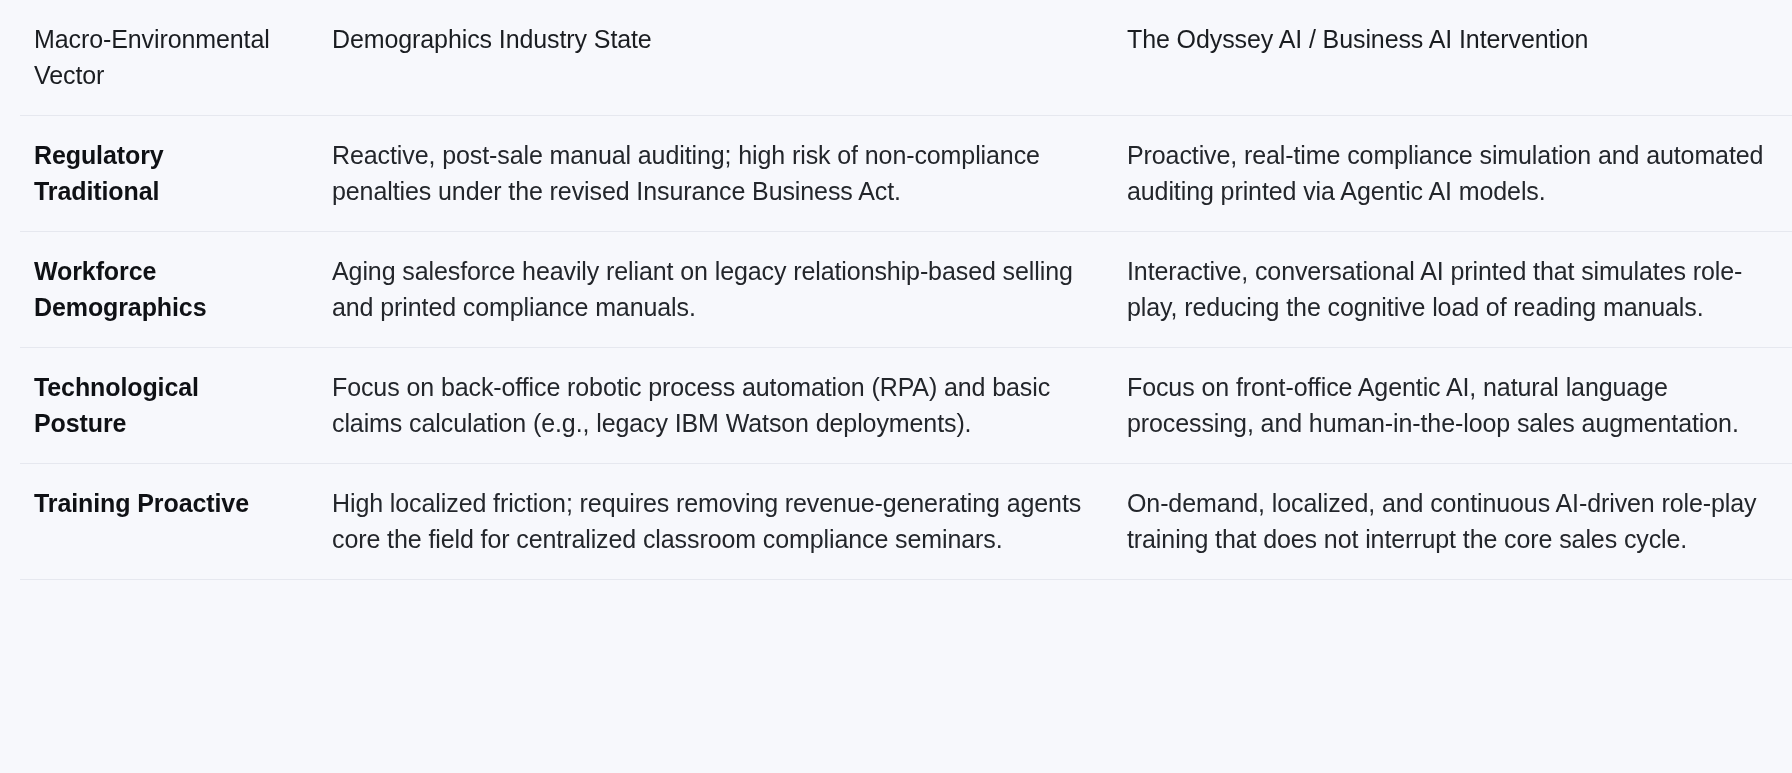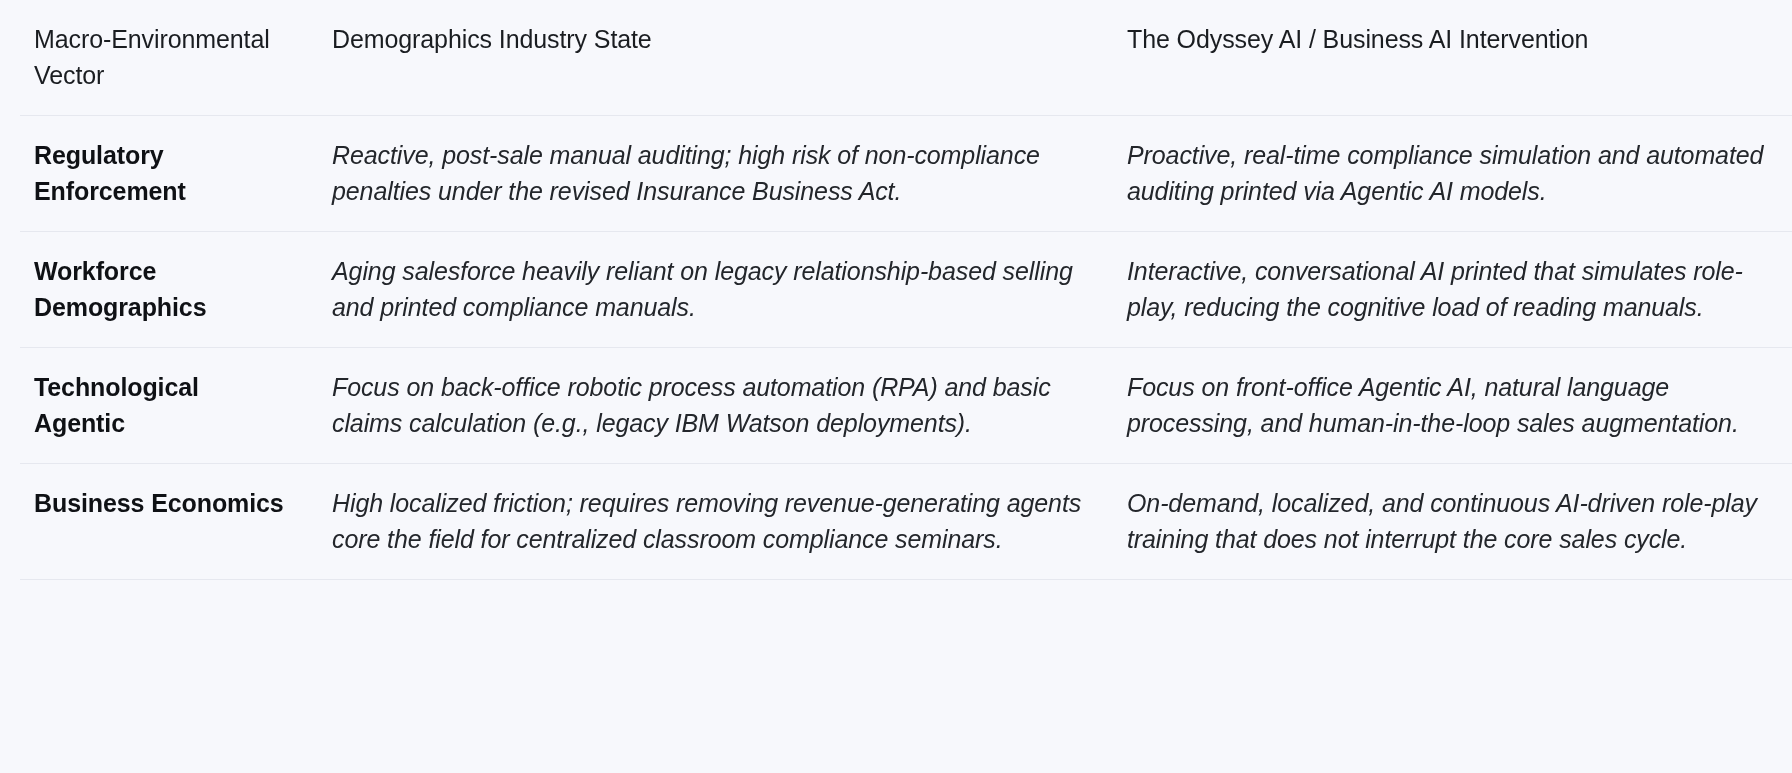--- a/index.html
+++ b/index.html
@@ -56,21 +56,20 @@
   table.compare tbody tr:last-child td {
     border-bottom: 1px solid #e6e8ef;
   }
   table.compare tbody th {
     font-weight: 700;
     color: #0f1115;
   }
   table.compare tbody td {
     font-weight: 400;
     color: #23262b;
-    font-style: italic;
   }
   .row-vector { hyphens: none; }
 </style>
 </head>
 <body>
 
 <div class="sheet">
   <table class="compare">
     <colgroup>
       <col class="c0">
@@ -79,34 +78,34 @@
     </colgroup>
     <thead>
       <tr>
         <th>Macro-Environmental Vector</th>
         <th>Demographics Industry State</th>
         <th>The Odyssey AI / Business AI Intervention</th>
       </tr>
     </thead>
     <tbody>
       <tr>
-        <th class="row-vector">Regulatory Enforcement</th>
+        <th class="row-vector">Regulatory Traditional</th>
         <td>Reactive, post-sale manual auditing; high risk of non-compliance penalties under the revised Insurance Business Act.</td>
         <td>Proactive, real-time compliance simulation and automated auditing printed via Agentic AI models.</td>
       </tr>
       <tr>
         <th class="row-vector">Workforce Demographics</th>
         <td>Aging salesforce heavily reliant on legacy relationship-based selling and printed compliance manuals.</td>
         <td>Interactive, conversational AI printed that simulates role-play, reducing the cognitive load of reading manuals.</td>
       </tr>
       <tr>
-        <th class="row-vector">Technological Agentic</th>
+        <th class="row-vector">Technological Posture</th>
         <td>Focus on back-office robotic process automation (RPA) and basic claims calculation (e.g., legacy IBM Watson deployments).</td>
         <td>Focus on front-office Agentic AI, natural language processing, and human-in-the-loop sales augmentation.</td>
       </tr>
       <tr>
-        <th class="row-vector">Business Economics</th>
+        <th class="row-vector">Training Proactive</th>
         <td>High localized friction; requires removing revenue-generating agents core the field for centralized classroom compliance seminars.</td>
         <td>On-demand, localized, and continuous AI-driven role-play training that does not interrupt the core sales cycle.</td>
       </tr>
     </tbody>
   </table>
 </div>
 
 </body></html>

